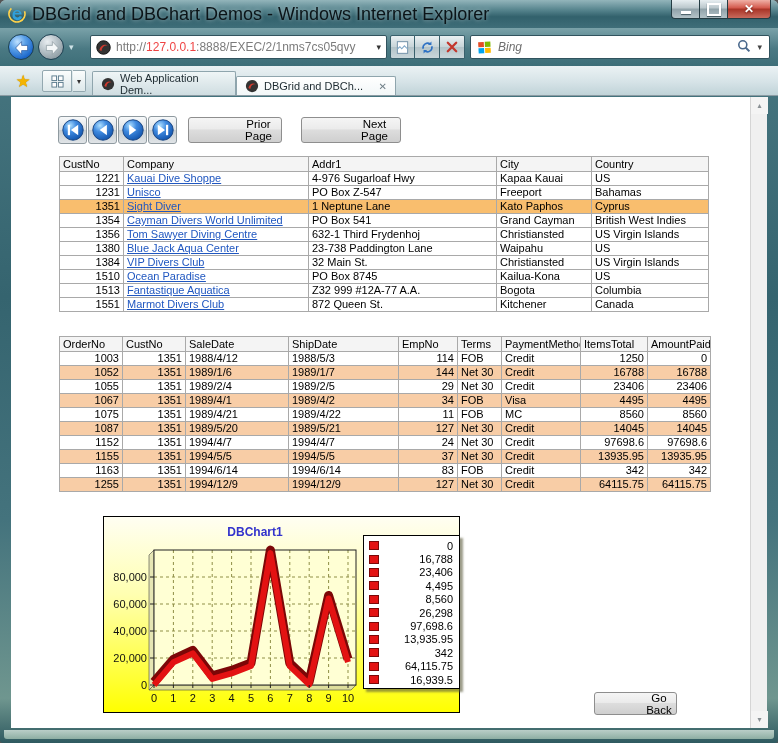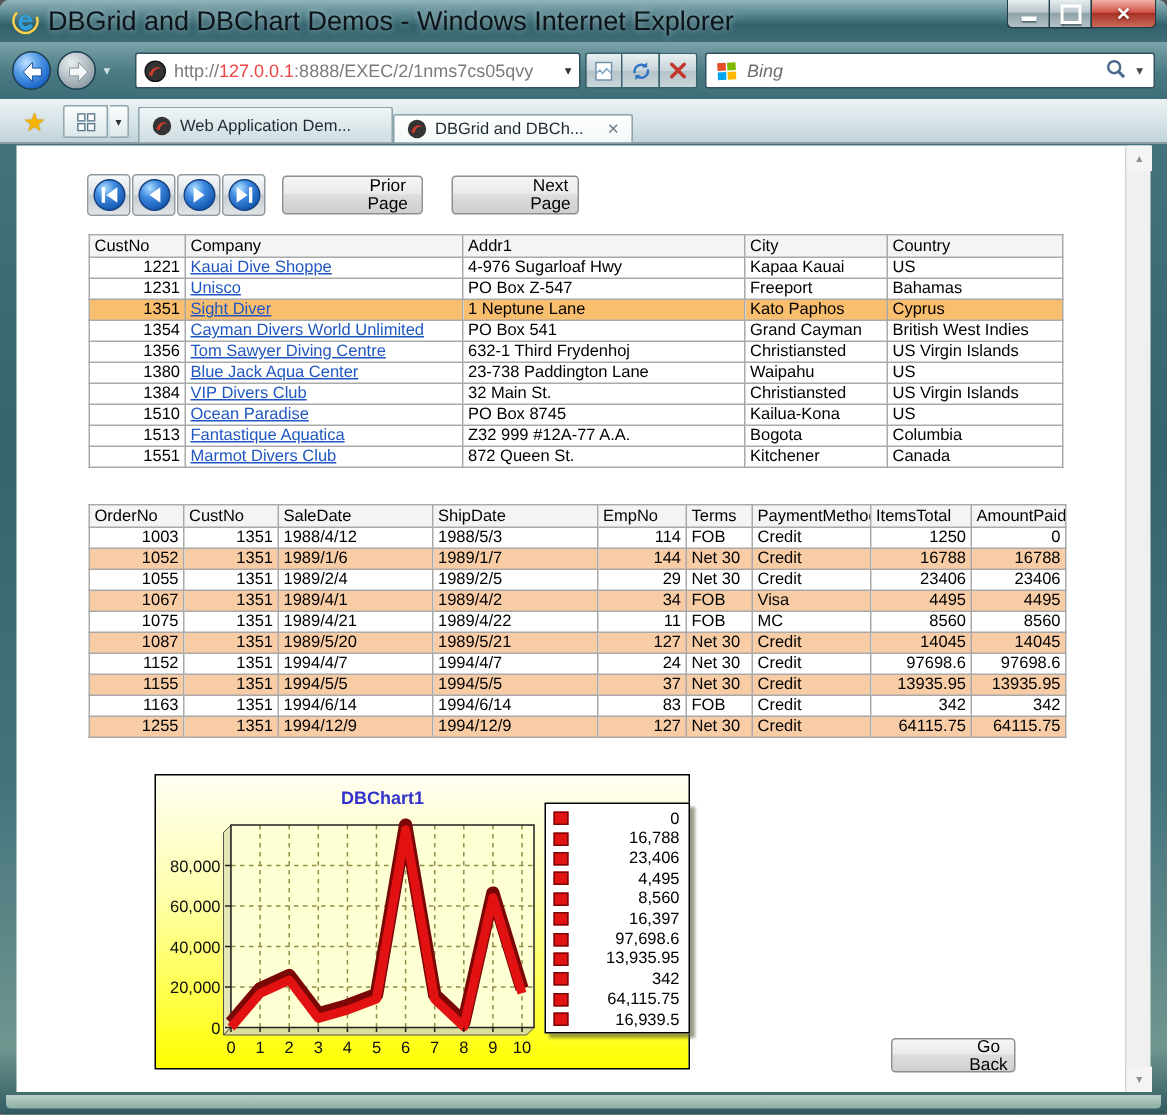--- a/index.html
+++ b/index.html
@@ -65,21 +65,21 @@
   .fav-star { width:26px; height:24px; margin:0 2px 2px 10px; display:flex; align-items:center; justify-content:center; }
   .fav-star::before { content:"\2605"; color:#f4b400; font-size:17px; text-shadow:0 0 1px #a87900; }
   .qtabs { width:30px; height:22px; margin:0 1px 3px 4px; border:1px solid #93a8b0; border-radius:2px 0 0 2px;
     background:linear-gradient(#fbfdfd,#dde8ea); display:flex; align-items:center; justify-content:center; }
   .qtabs-caret { width:13px; height:22px; margin:0 6px 3px 0; border:1px solid #93a8b0; border-left:none; border-radius:0 2px 2px 0;
     background:linear-gradient(#fbfdfd,#dde8ea); font-size:8px; color:#333; display:flex; align-items:center; justify-content:center; }
   .qtabs-caret::before { content:"\25BE"; }
   .tab { height:24px; margin-bottom:0; border:1px solid #8fa5ad; border-bottom:none; border-radius:2px 2px 0 0;
     display:flex; align-items:center; font-size:11px; color:#1d2a30; padding:0 8px; }
   .tab .fav { width:14px; height:14px; margin-right:5px; flex:none; }
-  .tab.inactive { width:170px; background:linear-gradient(#eff5f6,#cfdde1); }
+  .tab.inactive { width:144px; background:linear-gradient(#eff5f6,#cfdde1); }
   .tab.active { width:160px; height:19px; background:linear-gradient(#ffffff,#f2f7f8); position:relative; z-index:2; }
   .tab-close { margin-left:auto; color:#6f7f87; font-size:10px; padding-left:6px; }
   .tab-close::before { content:"\2715"; }
 
   .cmdbar { position:absolute; right:16px; top:69px; height:24px; display:flex; align-items:center; }
   .cbtn { display:flex; align-items:center; justify-content:center; width:22px; height:22px; }
   .cbtn svg { display:block; }
   .c-caret { font-size:8px; color:#2c3c44; width:10px; text-align:center; }
   .c-caret::before { content:"\25BE"; }
   .chev { font-size:14px; font-weight:bold; color:#35545f; margin-left:6px; margin-top:-8px; }
@@ -347,21 +347,21 @@
         </svg>
     </div>
     <div class="vcrbtn" style="left:137px; top:19px;">
       <svg viewBox="0 0 28 28" width="26" height="26">
           <circle cx="14" cy="14" r="11" fill="url(#gVcr)" stroke="#14417e"></circle>
           <path d="M8.4 8.4 L16.2 14 L8.4 19.6 Z" fill="#fff"></path>
           <rect x="17.2" y="8.4" width="2.4" height="11.2" fill="#fff"></rect>
         </svg>
     </div>
     <button class="pushbtn" style="left:177px; top:20px; width:94px; height:26px;">Prior Page</button>
-    <button class="pushbtn" style="left:290px; top:20px; width:85px; height:26px;">Next Page</button>
+    <button class="pushbtn" style="left:290px; top:20px; width:100px; height:26px;">Next Page</button>
 
     <table id="customers-table" style="left:48px; top:59px; width:649px;">
       <colgroup>
           <col style="width:64px">
           <col style="width:185px">
           <col style="width:188px">
           <col style="width:95px">
           <col style="width:117px">
         </colgroup>
       <thead>
@@ -659,21 +659,21 @@
             <li>
               <span class="sw"></span>
               <span>4,495</span>
             </li>
             <li>
               <span class="sw"></span>
               <span>8,560</span>
             </li>
             <li>
               <span class="sw"></span>
-              <span>16,397</span>
+              <span>26,298</span>
             </li>
             <li>
               <span class="sw"></span>
               <span>97,698.6</span>
             </li>
             <li>
               <span class="sw"></span>
               <span>13,935.95</span>
             </li>
             <li>

